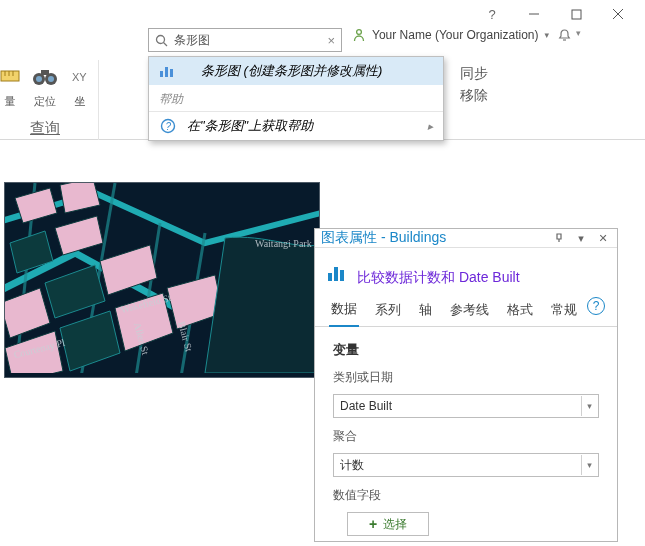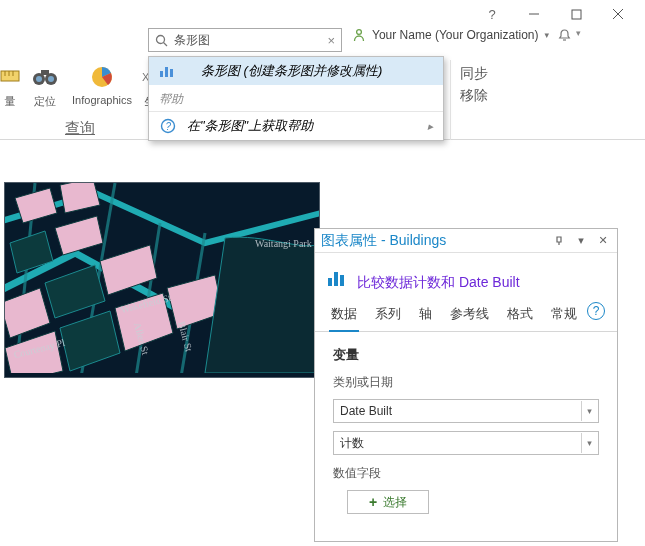--- a/index.html
+++ b/index.html
@@ -47,21 +47,21 @@
 .maplabel { position: absolute; color: #c8d0d6; font-size: 10px; font-family: Georgia, serif; opacity: 0.85; }
 
 
 .panel { position: absolute; left: 314px; top: 228px; width: 304px; height: 314px; background: #fff; border: 1px solid #b7b7b7; display: flex; flex-direction: column; }
 .ptitlebar { height: 24px; background: #fff; border-bottom: 1px solid #e0e0e0; display: flex; align-items: center; padding: 0 6px; gap: 6px; }
 .ptitle { font-size: 14px; color: #1b87c8; font-weight: 500; flex: 1; }
 .ptbtn { width: 16px; height: 16px; font-size: 11px; color: #666; display:flex;align-items:center;justify-content:center; }
 .psubtitle { display: flex; align-items: center; gap: 8px; padding: 10px 12px 8px; }
 .psubtitle .psicon { width: 22px; height: 18px; }
 .psubtitle span { font-size: 14px; color: #6d28d9; margin-top: 11px; }
-.ptabs { display: flex; gap: 14px; padding: 0 14px; border-bottom: 1px solid #d6d6d6; font-size: 13px; color: #444; position: relative; }
+.ptabs { display: flex; gap: 14px; padding: 0 14px; border-bottom: 1px solid #d6d6d6; font-size: 13px; color: #444; position: relative; align-items: flex-end; }
 .ptab { padding: 5px 2px 7px; }
 .ptab.active { color: #333; border-bottom: 2px solid #1b87c8; margin-bottom: -1px; }
 .phelp { position: absolute; right: 12px; top: 2px; width: 18px; height: 18px; border: 1.5px solid #1b87c8; border-radius: 50%; color: #1b87c8; font-size: 12px; display: flex; align-items: center; justify-content: center; }
 .pbody { padding: 14px 18px; display: flex; flex-direction: column; gap: 8px; font-size: 13px; color: #444; }
 .pbody h4 { font-size: 13px; font-weight: 600; color: #333; }
 .plabel { font-size: 12px; color: #555; margin-top: 2px; }
 .pfield { width: 100%; height: 24px; border: 1px solid #bdbdbd; display: flex; align-items: center; padding: 0 6px; font-size: 12px; color: #333; justify-content: space-between; background: #fff; gap: 8px; }
 .pfield .dd { width: 16px; height: 20px; border-left: 1px solid #d0d0d0; display:flex;align-items:center;justify-content:center;color:#777;font-size:9px; margin-right:-5px; }
 .addbtn { width: 82px; height: 24px; border: 1px solid #bdbdbd; display: flex; align-items:center; justify-content:center; gap: 6px; font-size: 12px; color: #3a7a2e; margin-left: 14px; }
 .addbtn .plus { color: #3a7a2e; font-weight: bold; font-size: 14px; }
@@ -133,30 +133,20 @@
         <div class="ricon">
             <svg width="28" height="24">
               <circle cx="8" cy="14" r="6" fill="#555"></circle>
               <circle cx="20" cy="14" r="6" fill="#555"></circle>
               <circle cx="8" cy="14" r="3" fill="#7aa6c9"></circle>
               <circle cx="20" cy="14" r="3" fill="#7aa6c9"></circle>
               <rect x="10" y="5" width="8" height="5" fill="#555"></rect>
             </svg>
           </div>
         <span>定位</span>
-      </div>
-      <div class="rbtn" style="width:64px">
-        <div class="ricon">
-            <svg width="28" height="26">
-              <circle cx="14" cy="13" r="10" fill="#f0b93a"></circle>
-              <path d="M14 13 L14 3 A10 10 0 0 1 23 9Z" fill="#3a8dd0"></path>
-              <path d="M14 13 L23 9 A10 10 0 0 1 20 21Z" fill="#d04a3a"></path>
-            </svg>
-          </div>
-        <span>Infographics</span>
       </div>
       <div class="rbtn" style="width:20px">
         <div class="ricon">
             <svg width="20" height="20">
               <text x="2" y="14" font-size="11" fill="#777">XY</text>
             </svg>
           </div>
         <span>坐</span>
       </div>
     </div>
@@ -264,20 +254,21 @@
     <div class="ptab">常规</div>
     <div class="phelp">?</div>
   </div>
   <div class="pbody">
     <h4>变量</h4>
     <div class="plabel">类别或日期</div>
     <div class="pfield">
       <span>Date Built</span>
       <span class="dd">▾</span>
     </div>
+    <div class="plabel">聚合</div>
     <div class="pfield">
       <span>计数</span>
       <span class="dd">▾</span>
     </div>
     <div class="plabel">数值字段</div>
     <div class="addbtn">
       <span class="plus">+</span>
       <span>选择</span>
     </div>
   </div>

